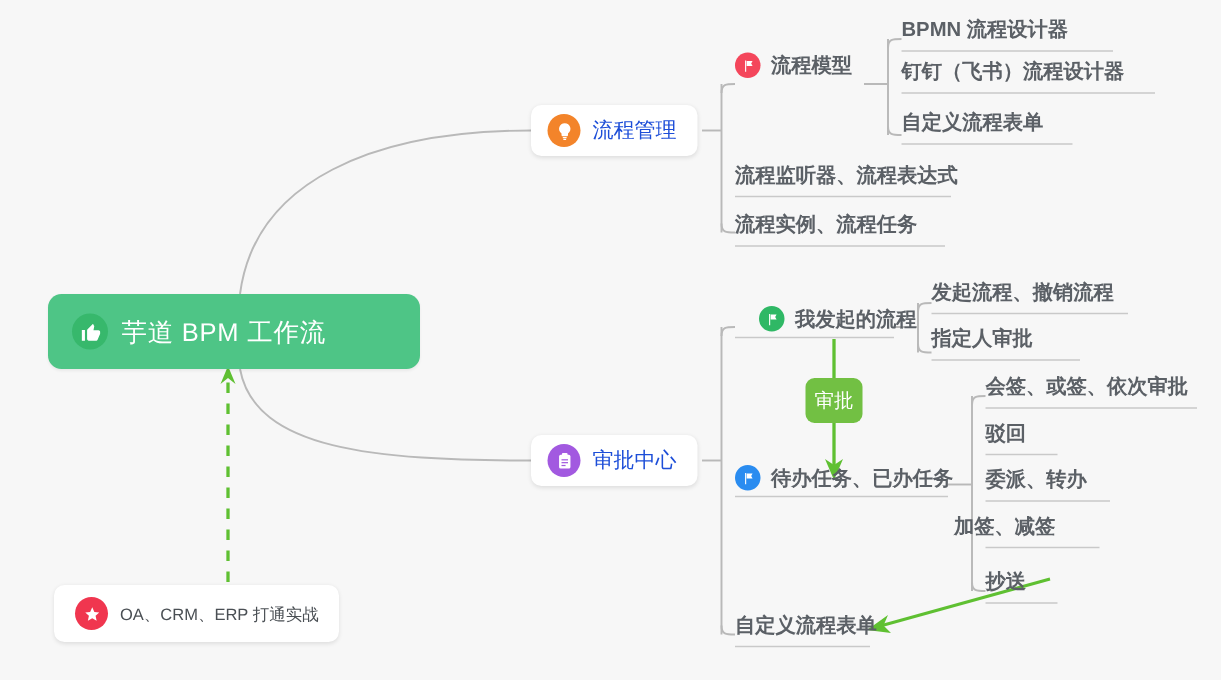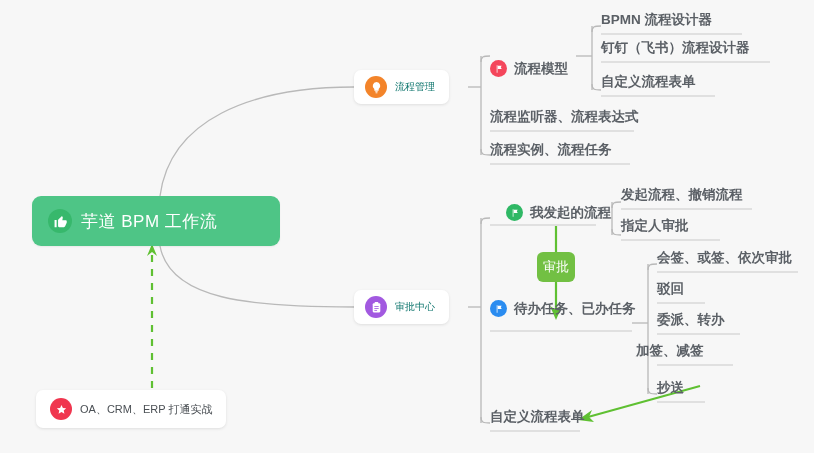--- a/index.html
+++ b/index.html
@@ -57,22 +57,22 @@
     background: #ffffff;
     border-radius: 7px;
     box-shadow: 0 1px 3px rgba(0,0,0,0.10);
     display: flex;
     align-items: center;
     box-sizing: border-box;
     padding: 0 14px 0 11px;
     height: 34px;
   }
   .card-label {
-    font-size: 10px;
-    color: #0f766e;
+    font-size: 14px;
+    color: #1d4ed8;
     margin-left: 8px;
     white-space: nowrap;
   }
   #node-liuchengguanli { left: 354px; top: 70px; }
   #node-shenpizhongxin { left: 354px; top: 290px; }
   #node-oa { left: 36px; top: 390px; height: 38px; padding-left: 14px; }
   #node-oa .card-label { font-size: 11px; color: #4a4f54; }
 
   
   .leaf {
@@ -248,21 +248,21 @@
         <path d="M12 3.5l2.6 5.6 6 .7-4.5 4.1 1.3 6-5.4-3.1-5.4 3.1 1.3-6L3.4 9.8l6-.7z"></path>
       </svg>
     </span>
     <span class="card-label">OA、CRM、ERP 打通实战</span>
   </div>
 
   <div class="badge">
     <span class="badge-label">审批</span>
   </div>
 
-  <div class="leaf" style="left:490px; top:60px;">
+  <div class="leaf" style="left:490px; top:35px;">
     <span class="ic ic-flag-red">
       <svg width="10" height="10" viewBox="0 0 24 24" fill="#ffffff">
         <path d="M6.5 3h1.8v18H6.5z"></path>
         <path d="M9 4h9.5l-2.2 4 2.2 4H9z"></path>
       </svg>
     </span>
     <span class="leaf-label withicon">流程模型</span>
   </div>
 
   <div class="leaf" style="left:601px; top:12px;">
@@ -296,21 +296,21 @@
   </div>
 
   <div class="leaf" style="left:621px; top:187px;">
     <span class="leaf-label">发起流程、撤销流程</span>
   </div>
 
   <div class="leaf" style="left:621px; top:218px;">
     <span class="leaf-label">指定人审批</span>
   </div>
 
-  <div class="leaf" style="left:490px; top:300px;">
+  <div class="leaf" style="left:490px; top:310px;">
     <span class="ic ic-flag-blue">
       <svg width="10" height="10" viewBox="0 0 24 24" fill="#ffffff">
         <path d="M6.5 3h1.8v18H6.5z"></path>
         <path d="M9 4h9.5l-2.2 4 2.2 4H9z"></path>
       </svg>
     </span>
     <span class="leaf-label withicon">待办任务、已办任务</span>
   </div>
 
   <div class="leaf" style="left:657px; top:250px;">

